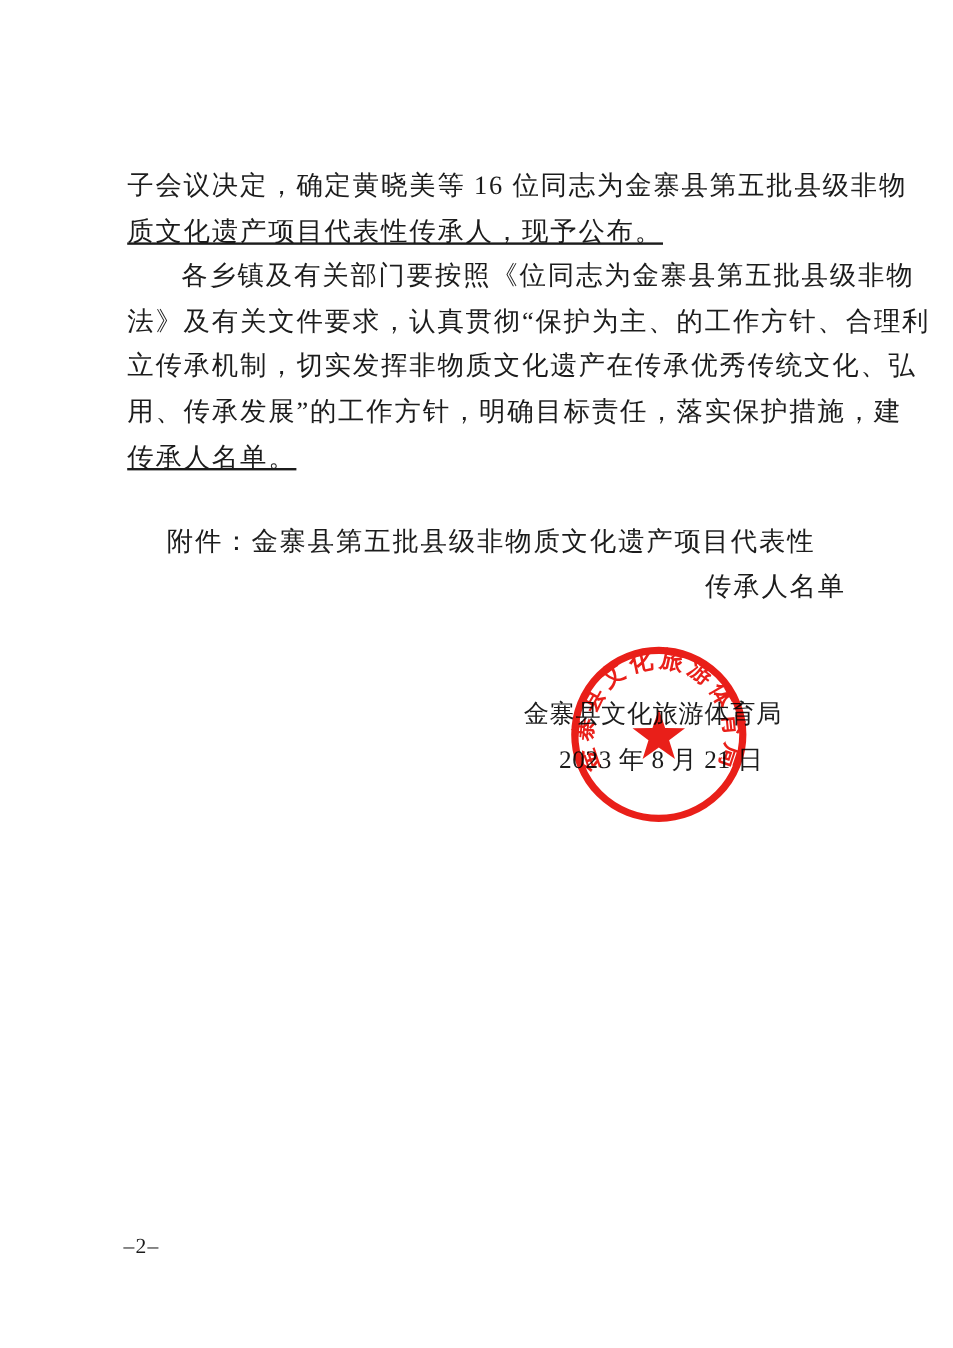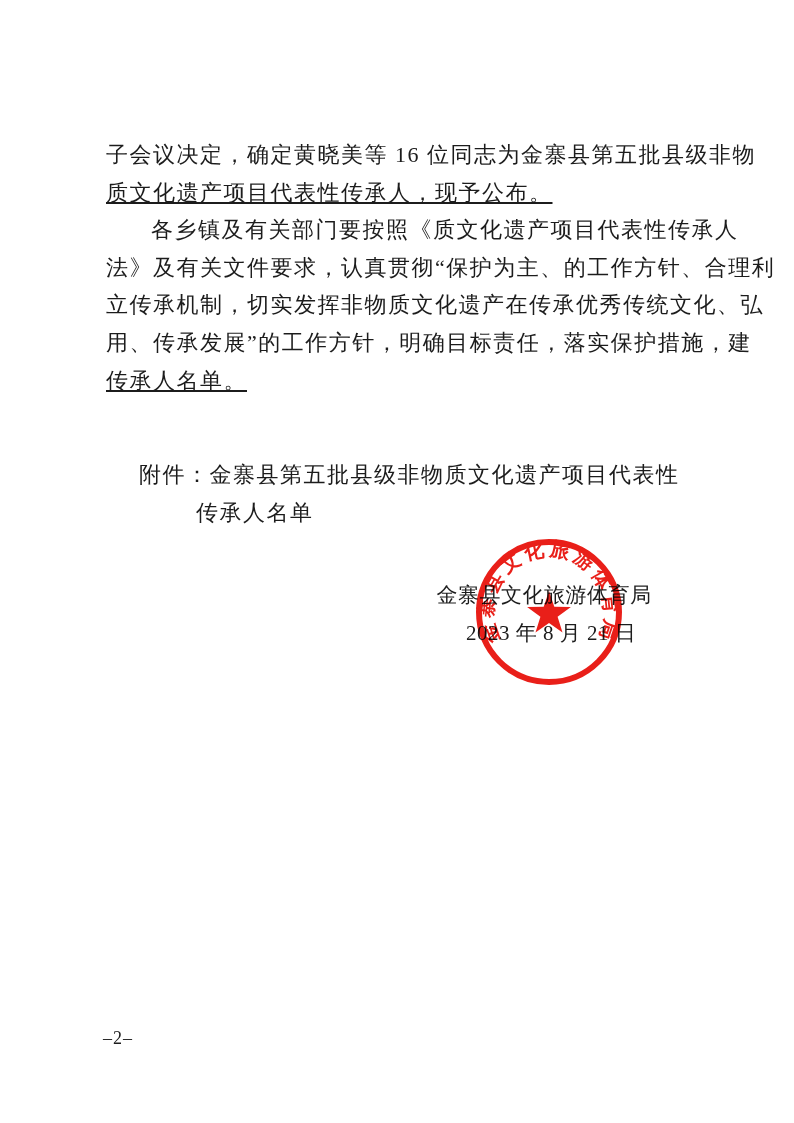--- a/index.html
+++ b/index.html
@@ -11,24 +11,24 @@
   }
   
   #body-text { position:absolute; left:106px; top:136px; width:599px; }
   .doc-line {
     font-size:22px; line-height:37.6px; letter-spacing:1.5px;
     text-align:justify; text-align-last:justify; white-space:nowrap;
   }
   .doc-line.short { text-align-last:left; white-space:normal;text-decoration:underline; }
   .doc-line.indent { text-indent:45px; }
   
-  #attachment { position:absolute; left:106px; top:458px; width:599px;font-family:Liberation Mono, monospace; }
+  #attachment { position:absolute; left:106px; top:432px; width:599px; }
   .att-line { font-size:22px; line-height:38px; letter-spacing:1.5px; }
   .att-line.l1 { padding-left:33px; }
-  .att-line.l2 { padding-left:90px; }
+  .att-line.l2 { padding-left:90px;text-align:right; }
   
   #signature-org {
     position:absolute; left:428px; top:581px; width:232px;
     font-size:21px; letter-spacing:0.5px; text-align:center; white-space:nowrap;
   }
   #signature-date {
     position:absolute; left:453px; top:619px; width:196px;
     font-size:21px; letter-spacing:0.5px; text-align:center; white-space:nowrap;
   }
   
@@ -45,21 +45,21 @@
     position:absolute; left:103px; top:1028px;
     font-size:18px; letter-spacing:1px;
   }
 </style>
 </head>
 <body>
 
 <div id="body-text">
   <div class="doc-line">子会议决定，确定黄晓美等 16 位同志为金寨县第五批县级非物</div>
   <div class="doc-line short">质文化遗产项目代表性传承人，现予公布。</div>
-  <div class="doc-line indent">各乡镇及有关部门要按照《质文化遗产项目代表性传承人</div>
+  <div class="doc-line indent">各乡镇及有关部门要按照《位同志为金寨县第五批县级非物</div>
   <div class="doc-line">法》及有关文件要求，认真贯彻“保护为主、的工作方针、合理利</div>
   <div class="doc-line">立传承机制，切实发挥非物质文化遗产在传承优秀传统文化、弘</div>
   <div class="doc-line">用、传承发展”的工作方针，明确目标责任，落实保护措施，建</div>
   <div class="doc-line short">传承人名单。</div>
 </div>
 
 <div id="attachment">
   <div class="att-line l1">附件：金寨县第五批县级非物质文化遗产项目代表性</div>
   <div class="att-line l2">传承人名单</div>
 </div>

